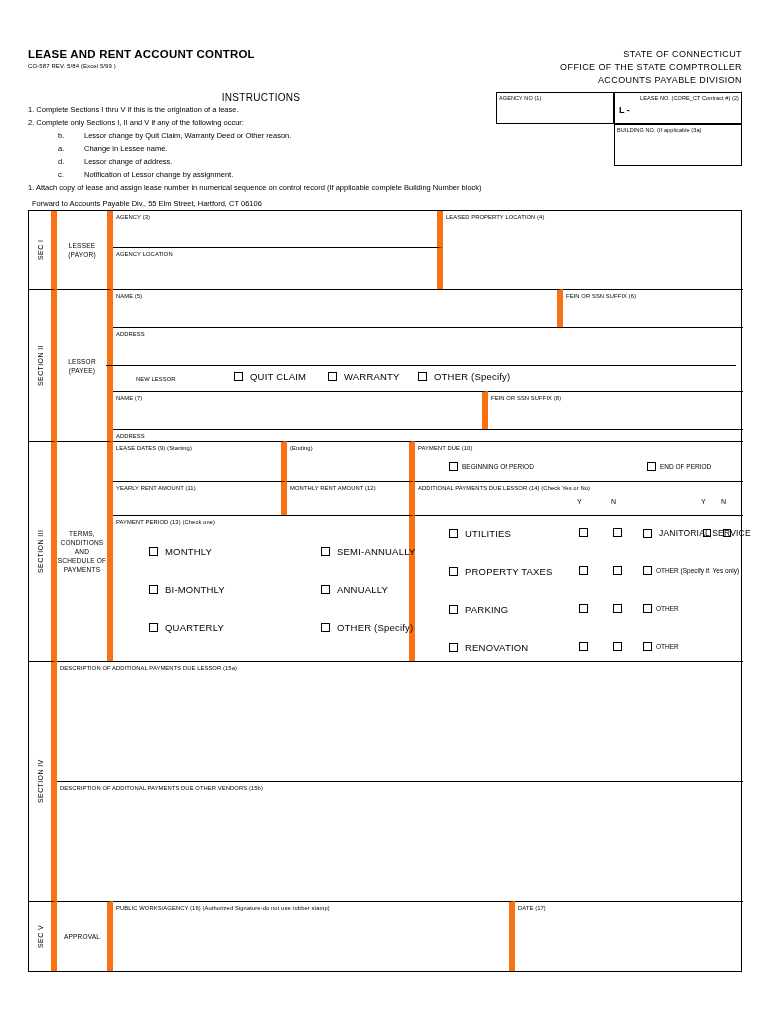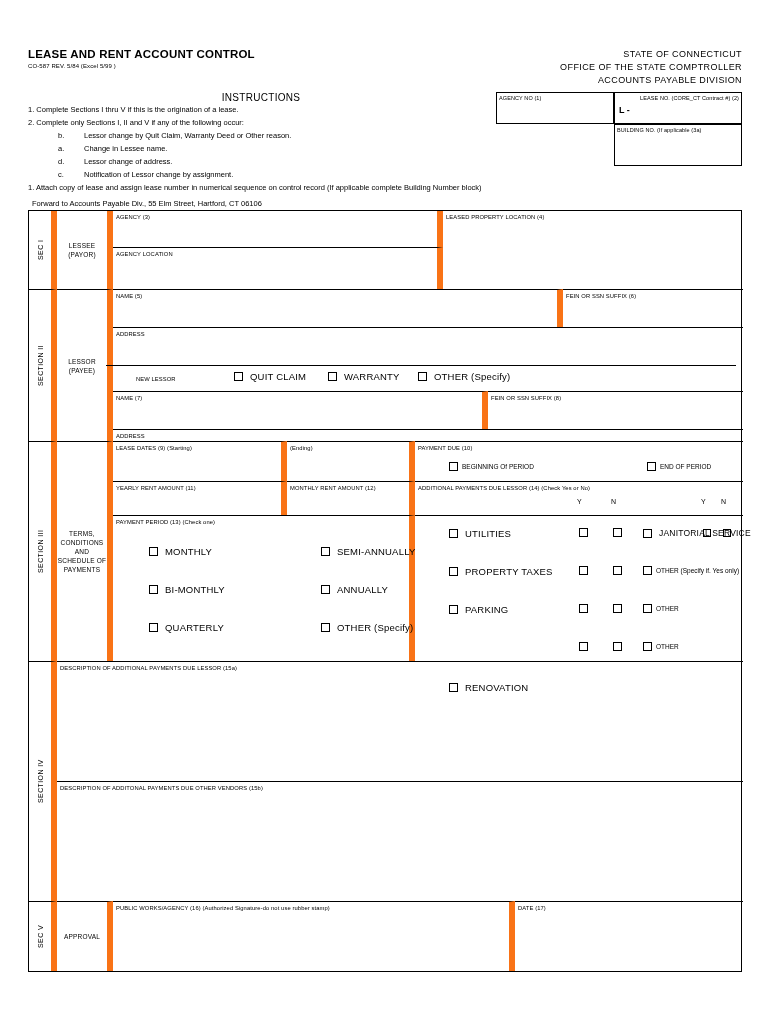--- a/index.html
+++ b/index.html
@@ -385,21 +385,21 @@
 
       <div class="cb-row" style="left:34px;top:12px;">
         <span class="cb"></span><span class="cb-label">UTILITIES</span>
       </div>
       <div class="cb-row" style="left:34px;top:50px;">
         <span class="cb"></span><span class="cb-label">PROPERTY TAXES</span>
       </div>
       <div class="cb-row" style="left:34px;top:88px;">
         <span class="cb"></span><span class="cb-label">PARKING</span>
       </div>
-      <div class="cb-row" style="left:34px;top:126px;margin-top:40px;">
+      <div class="cb-row" style="left:34px;top:126px;">
         <span class="cb"></span><span class="cb-label">RENOVATION</span>
       </div>
 
       <div class="cb-row" style="left:164px;top:12px;"><span class="cb"></span></div>
       <div class="cb-row" style="left:198px;top:12px;"><span class="cb"></span></div>
       <div class="cb-row" style="left:164px;top:50px;"><span class="cb"></span></div>
       <div class="cb-row" style="left:198px;top:50px;"><span class="cb"></span></div>
       <div class="cb-row" style="left:164px;top:88px;"><span class="cb"></span></div>
       <div class="cb-row" style="left:198px;top:88px;"><span class="cb"></span></div>
       <div class="cb-row" style="left:164px;top:126px;"><span class="cb"></span></div>

